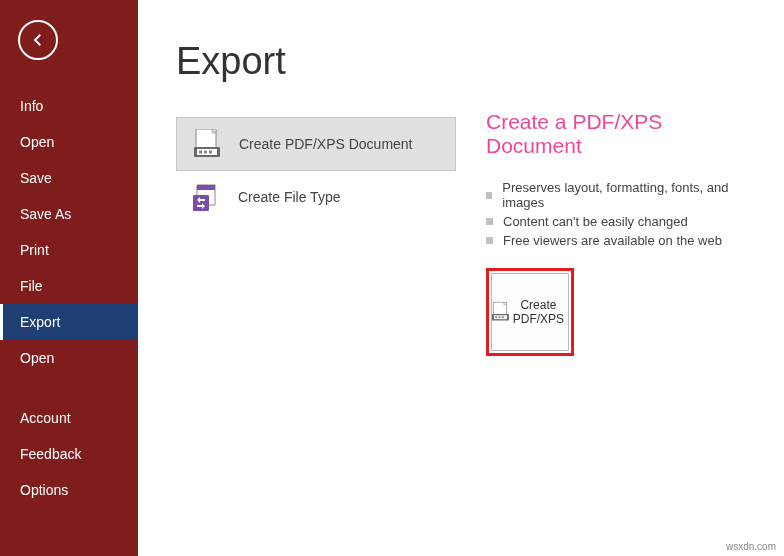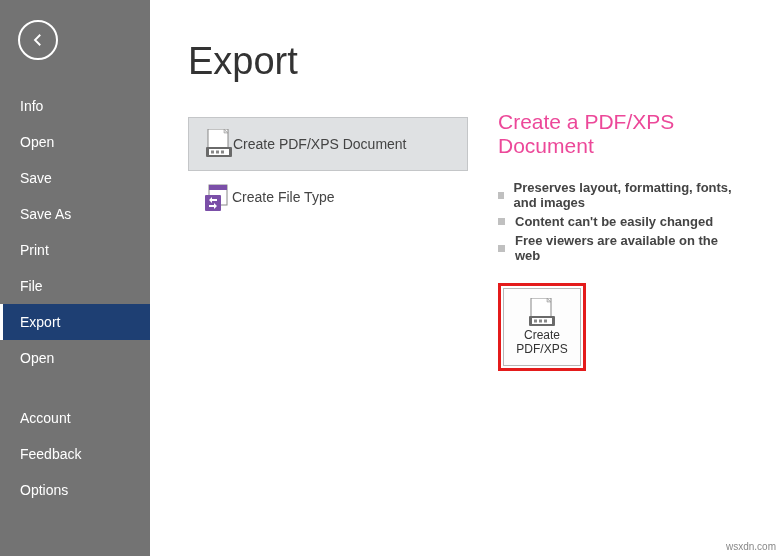--- a/index.html
+++ b/index.html
@@ -1,41 +1,41 @@
 <!DOCTYPE html>
 <html><head>
   <meta charset="utf-8">
   <style>
     * { margin: 0; padding: 0; box-sizing: border-box; font-family: "Segoe UI", Arial, sans-serif; }
     body { width: 784px; height: 556px; display: flex; overflow: hidden; background: #fff; }
     
-    .sidebar { width: 150px; background: #737373; color: #fff; display: flex; flex-direction: column; padding-top: 20px; }
+    .sidebar { width: 138px; background: #7f1d1d; color: #fff; display: flex; flex-direction: column; padding-top: 20px; }
     .back-btn { width: 40px; height: 40px; border: 2px solid #fff; border-radius: 50%; margin-left: 18px; margin-bottom: 28px; display: flex; align-items: center; justify-content: center; cursor: pointer; }
     .back-btn svg { width: 18px; height: 18px; }
     .nav-item { padding: 10px 20px; font-size: 14px; cursor: pointer; }
     .nav-item.selected { background: #1e3f73; border-left: 3px solid #fff; padding-left: 17px; }
     .nav-spacer { height: 24px; }
     
     .content { flex: 1; background: #fff; padding: 40px 38px 20px 38px; display: flex; gap: 30px; position: relative; }
     .left-col { width: 280px; }
     .page-title { font-size: 38px; font-weight: 300; color: #333; margin-bottom: 34px; }
     
-    .option-row { display: flex; align-items: center; gap: 0; padding: 12px 16px; cursor: pointer; }
+    .option-row { display: flex; align-items: center; gap: 18px; padding: 12px 16px; cursor: pointer; }
     .option-row.selected { background: #dfe1e3; border: 1px solid #c4c6c8; }
     .option-icon { width: 28px; height: 28px; display: flex; align-items: center; justify-content: center; }
     .option-label { font-size: 14px; color: #444; }
     
     .right-col { flex: 1; padding-top: 70px; }
     .section-title { font-size: 21px; color: #ec4899; font-weight: 400; margin-bottom: 20px; }
-    .bullet-list { list-style: none; font-weight: bold; }
+    .bullet-list { list-style: none; }
     .bullet-list li { font-size: 13px; color: #444; padding: 2px 0; display: flex; align-items: center; gap: 10px; }
     .bullet-list li::before { content: ""; width: 7px; height: 7px; background: #c0c0c0; display: inline-block; }
     
     .create-btn-wrap { margin-top: 18px; display: inline-block; border: 3px solid #e41b1b; padding: 2px; }
-    .create-btn { width: 78px; height: 78px; border: 1px solid #b8b8b8; background: #fdfdfd; display: flex; flex-direction: column; align-items: center; justify-content: center; cursor: pointer; }
+    .create-btn { width: 78px; height: 78px; border: 1px solid #b8b8b8; background: #fdfdfd; display: flex; flex-direction: row; align-items: center; justify-content: center; cursor: pointer; }
     .create-btn-label { font-size: 12px; color: #333; text-align: center; line-height: 1.2; }
     
     .watermark { position: absolute; bottom: 4px; right: 8px; font-size: 10px; color: #888; }
   </style>
 </head>
 <body>
 
 <div class="sidebar">
   <div class="back-btn">
     <svg viewBox="0 0 24 24" fill="none" stroke="#fff" stroke-width="2.5">

